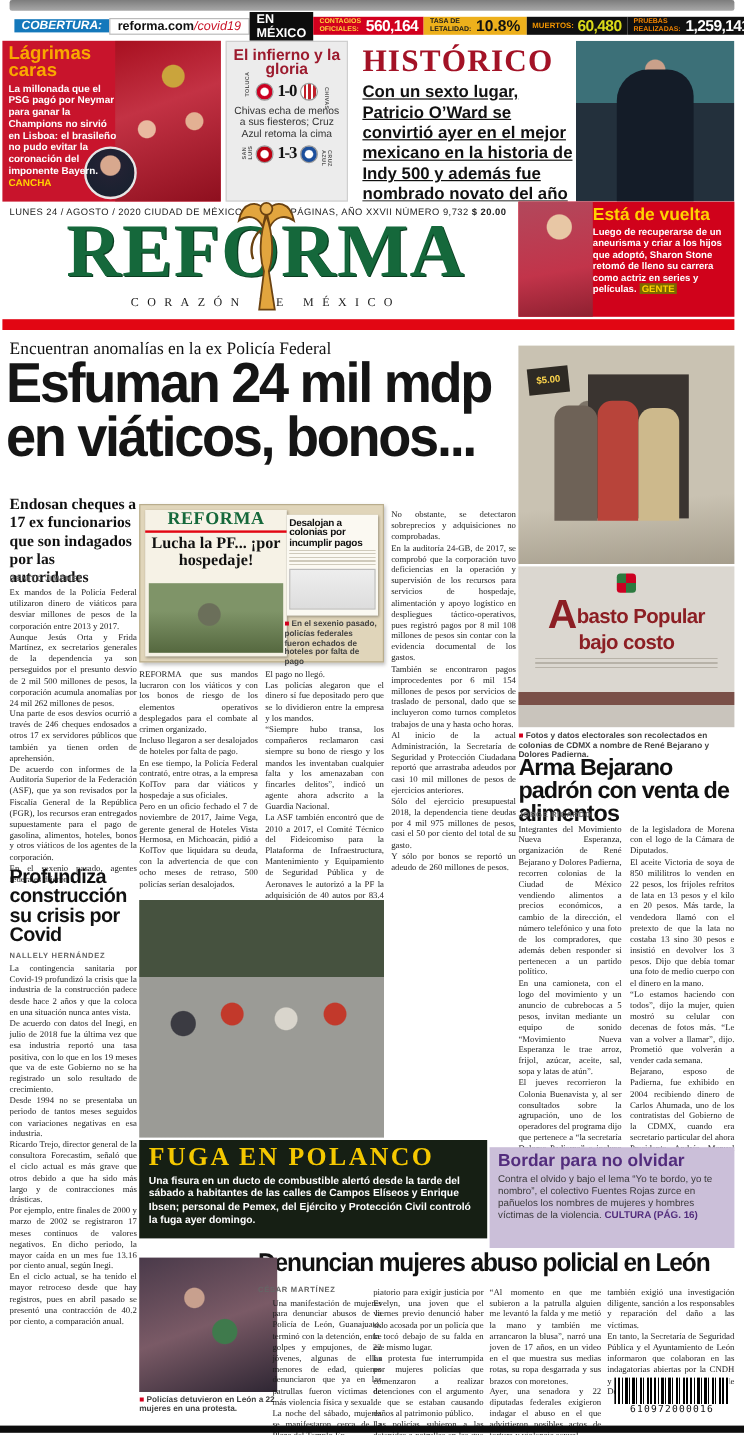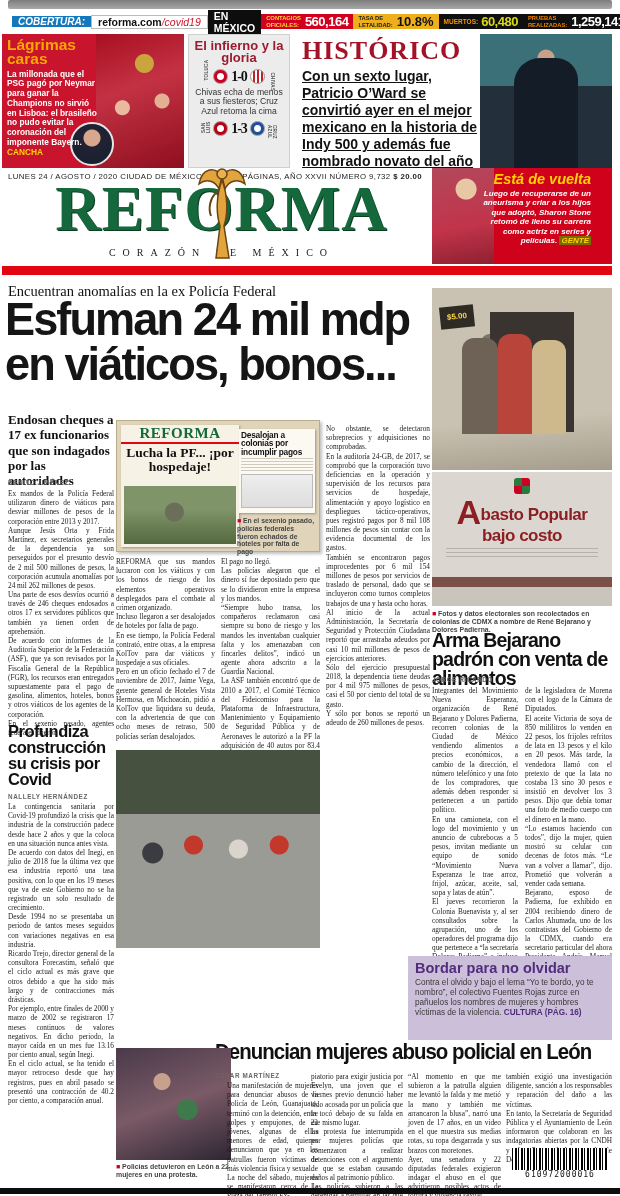--- a/index.html
+++ b/index.html
@@ -77,21 +77,21 @@
           font-weight:bold; font-size:63px; letter-spacing:1px; line-height:1; text-shadow:1px 1px 0 #0b3d21; }
   .tagline { left:4px; top:247px; width:435px; text-align:center; font-family:"Liberation Serif",serif;
              font-size:10px; letter-spacing:7px; color:#1a1a1a; }
   .angel { left:196px; top:162px; z-index:5; }
   .redbar { left:2px; top:266px; width:610px; height:9px; background:#e20613; }
 
   .vuelta { left:432px; top:168px; width:180px; height:96px; background:#d0021b; overflow:hidden; }
   .photo-sharon { position:absolute; left:0; top:0; width:62px; height:96px;
      background: radial-gradient(circle at 55% 22%, #e8c7a5 0 10px, transparent 11px),
                  linear-gradient(170deg,#b2485c 0%, #c2344a 60%, #8e2030 100%); }
-  .vuelta .txt { position:absolute; right:21px; top:4px; width:112px; text-align:right;font-style:italic; }
+  .vuelta .txt { position:absolute; right:6px; top:4px; width:112px; text-align:left; }
   .vuelta h2 { color:#ffd200; font-size:14.5px; font-weight:bold; line-height:1; margin-bottom:2px; }
   .vuelta p { color:#fff; font-size:8px; font-weight:bold; line-height:1.2; }
   .vuelta .sec { color:#ffd200; background:#7a6a00; padding:0 2px; }
 
   
   .kicker { left:8px; top:283px; font-family:"Liberation Serif",serif; font-size:14.5px; color:#111;text-align:right; }
   .headline { left:5px; top:297px; width:430px; font-weight:bold; color:#151515;
               font-size:47px; line-height:0.95; letter-spacing:-2px; transform:scaleX(0.96); transform-origin:left top; }
 
   
@@ -334,20 +334,24 @@
   <div class="abs covid-title">Profundiza construcción su crisis por Covid</div>
   <div class="abs byline byline2">NALLELY HERNÁNDEZ</div>
   <div class="abs body covid-body">La contingencia sanitaria por Covid-19 profundizó la crisis que la industria de la construcción padece desde hace 2 años y que la coloca en una situación nunca antes vista.
 De acuerdo con datos del Inegi, en julio de 2018 fue la última vez que esa industria reportó una tasa positiva, con lo que en los 19 meses que va de este Gobierno no se ha registrado un solo resultado de crecimiento.
 Desde 1994 no se presentaba un periodo de tantos meses seguidos con variaciones negativas en esa industria.
 Ricardo Trejo, director general de la consultora Forecastim, señaló que el ciclo actual es más grave que otros debido a que ha sido más largo y de contracciones más drásticas.
 Por ejemplo, entre finales de 2000 y marzo de 2002 se registraron 17 meses continuos de valores negativos. En dicho periodo, la mayor caída en un mes fue 13.16 por ciento anual, según Inegi.
 En el ciclo actual, se ha tenido el mayor retroceso desde que hay registros, pues en abril pasado se presentó una contracción de 40.2 por ciento, a comparación anual.</div>
 
   <div class="abs photo-polanco"></div>
+  <div class="abs fuga">
+    <h2>FUGA EN POLANCO</h2>
+    <p>Una fisura en un ducto de combustible alertó desde la tarde del sábado a habitantes de las calles de Campos Elíseos y Enrique Ibsen; personal de Pemex, del Ejército y Protección Civil controló la fuga ayer domingo.</p>
+  </div>
 
   <div class="abs photo-van">
     <div class="opening"></div>
       <div class="blob1"></div>
       <div class="blob2"></div>
       <div class="blob3"></div>
     <div class="van-sign">$5.00</div>
   </div>
   <div class="abs photo-banner">
     <div class="banner-logo"></div>

